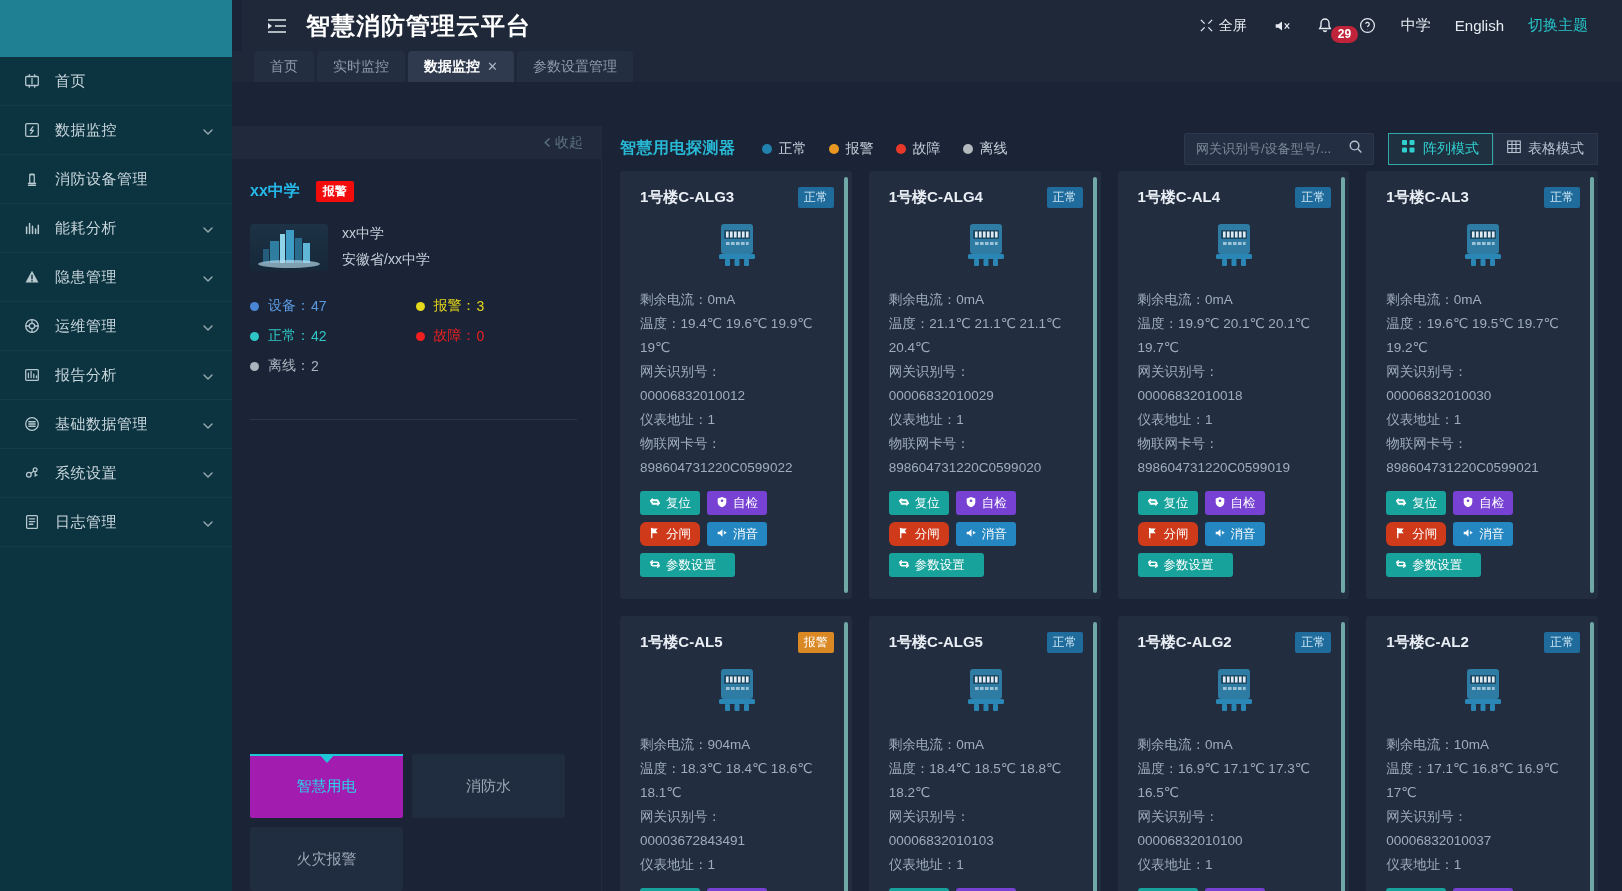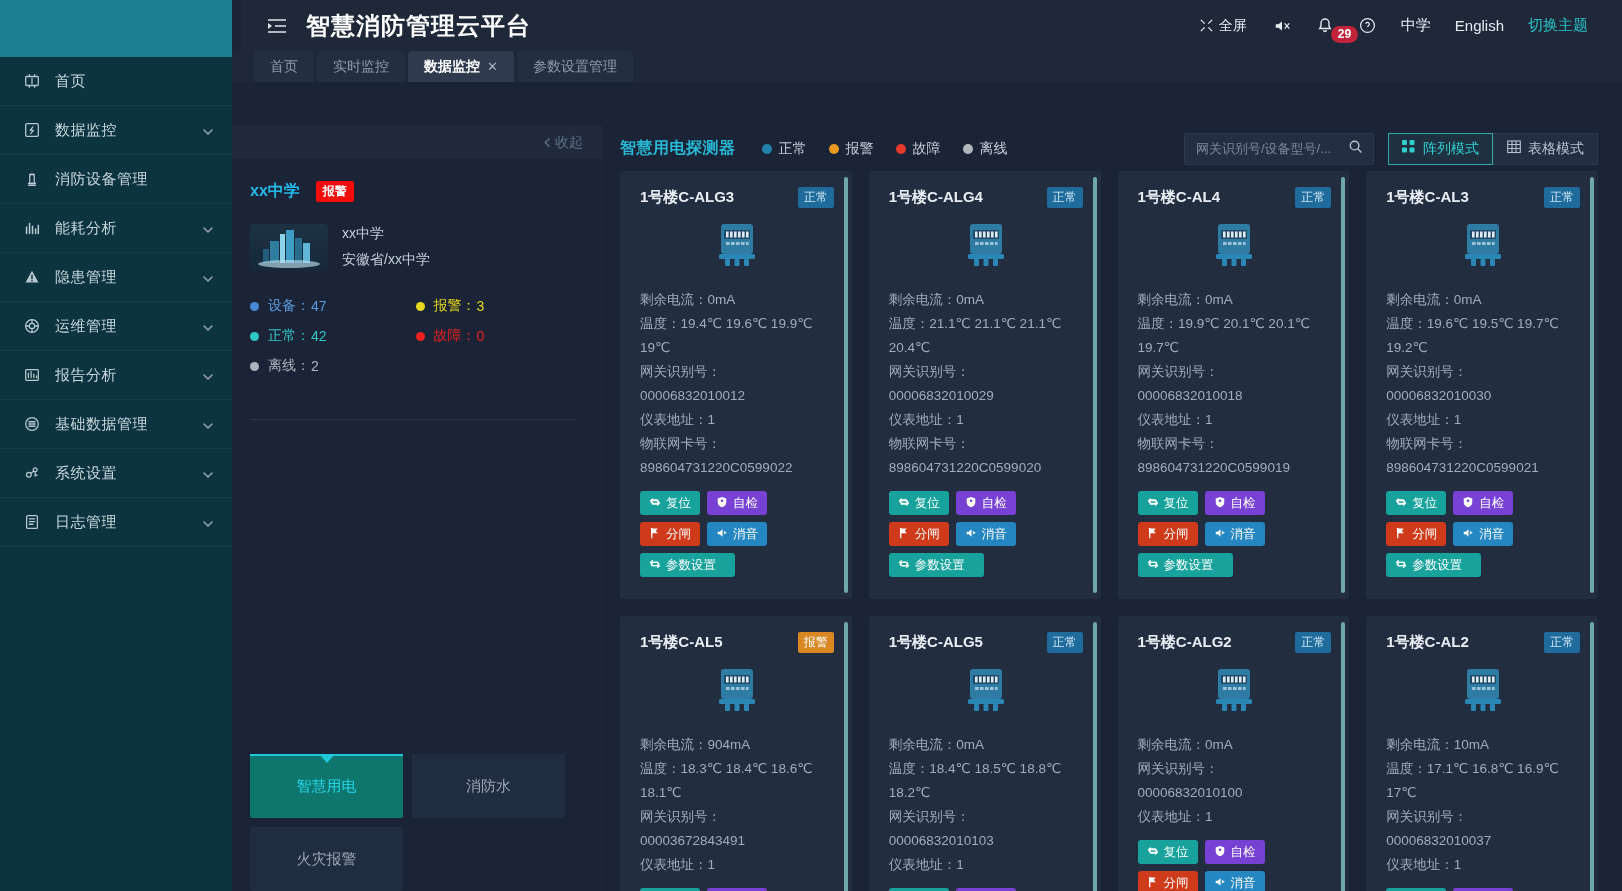--- a/index.html
+++ b/index.html
@@ -126,21 +126,21 @@
 
   .ip-divider { height: 1px; background: rgba(255,255,255,0.08); margin: 44px 4px 0 0; }
 
   .ip-tiles { display: flex; flex-wrap: wrap; gap: 9px; padding: 27px 18px 0 18px; }
   .tile {
     width: 153px; height: 64px; background: #202c3f;
     display: flex; align-items: center; justify-content: center;
     color: #9aa7b6; font-size: 15px; cursor: pointer; position: relative;
     border-radius: 2px;
   }
-  .tile.active { color: #27d7e8; background: #0f766e; }
+  .tile.active { color: #27d7e8; background: #a21caf; }
   .tile.active::before {
     content: ""; position: absolute; top: 0; left: 0; right: 0; height: 2px;
     background: #1ec8d8;
   }
   .tile.active::after {
     content: ""; position: absolute; top: 0px; left: 50%; margin-left: -8px;
     border-left: 8px solid transparent; border-right: 8px solid transparent;
     border-top: 9px solid #1ec8d8;
   }
 
@@ -201,21 +201,21 @@
   .card-lines .mono { word-break: break-all; }
   .card-btns { display: flex; flex-wrap: wrap; gap: 7px; margin-top: 11px; }
   .cbtn {
     display: inline-flex; align-items: center; gap: 5px;
     height: 24px; padding: 0 9px; border-radius: 3px;
     font-size: 12.5px; color: #fff; cursor: pointer; white-space: nowrap;
   }
   .cbtn svg { flex: 0 0 12px; }
   .c-reset { background: #17a39c; }
   .c-self  { background: #7742d4; }
-  .c-trip  { background: #cf3a1b; }
+  .c-trip  { background: #cf3a1b; border-radius: 6px; }
   .c-mute  { background: #2487c2; }
   .c-param { background: #17a39c; }
   .cbtn-wide { width: 100%; max-width: 95px; }
 </style>
 </head>
 <body>
 
 <div class="app">
 
   <aside class="sidebar">
@@ -1028,20 +1028,21 @@
                       <rect x="35" y="24" width="2.6" height="3"></rect>
                     </g>
                     <rect x="8" y="36" width="36" height="5" rx="1.5" fill="#2a87b5"></rect>
                     <rect x="14" y="41" width="5" height="7" rx="1" fill="#2a87b5"></rect>
                     <rect x="23.5" y="41" width="5" height="7" rx="1" fill="#2a87b5"></rect>
                     <rect x="33" y="41" width="5" height="7" rx="1" fill="#2a87b5"></rect>
                   </svg>
                 </div>
                 <div class="card-lines">
                   <div><span>剩余电流：</span><span>0mA</span></div>
+                  <div><span>温度：</span><span>16.9℃ 17.1℃ 17.3℃ 16.5℃</span></div>
                   <div>网关识别号：</div>
                   <div class="mono">00006832010100</div>
                   <div>仪表地址：1</div>
                 </div>
                 <div class="card-btns">
                   <span class="cbtn c-reset">
                     <span><svg width="12" height="12" viewBox="0 0 14 14" fill="none" stroke="currentColor" stroke-width="1.5" stroke-linecap="round">
                         <path d="M2 5.5h7.5a2 2 0 0 1 0 4H4"></path>
                         <path d="M4 3.5L2 5.5 4 7.5"></path>
                         <path d="M12 8.5H4.5a2 2 0 0 1 0-4H10"></path>

